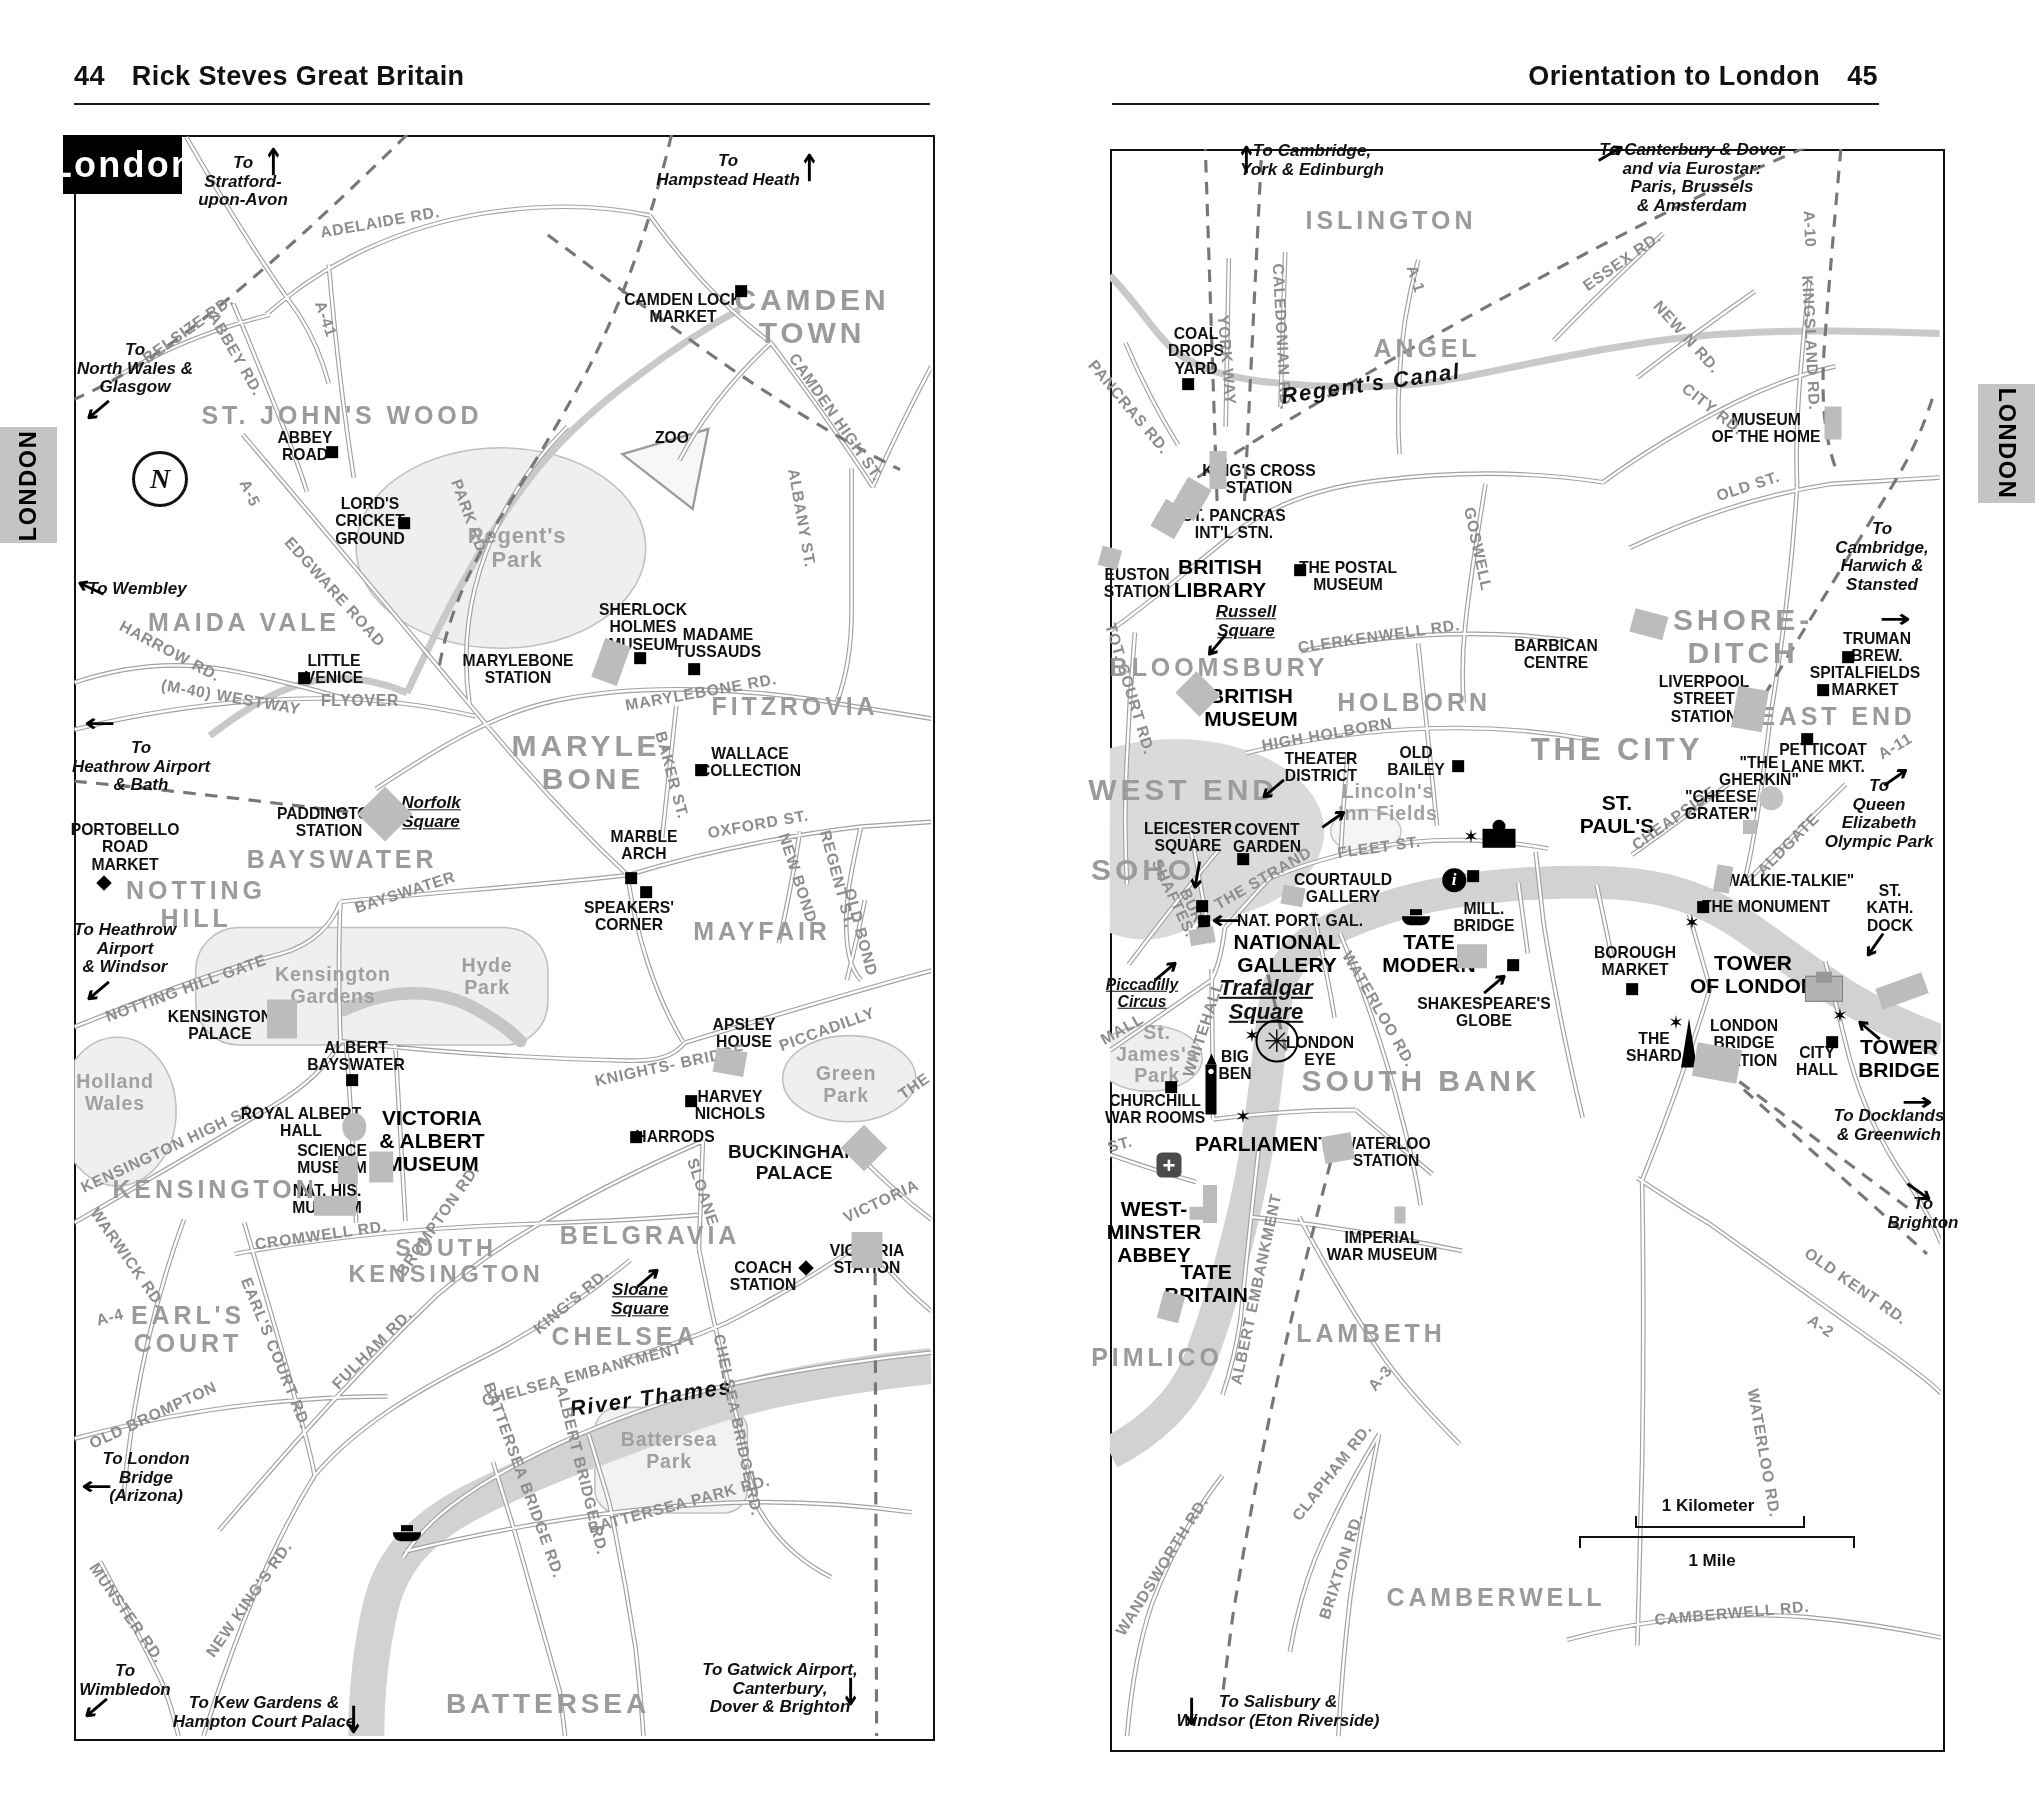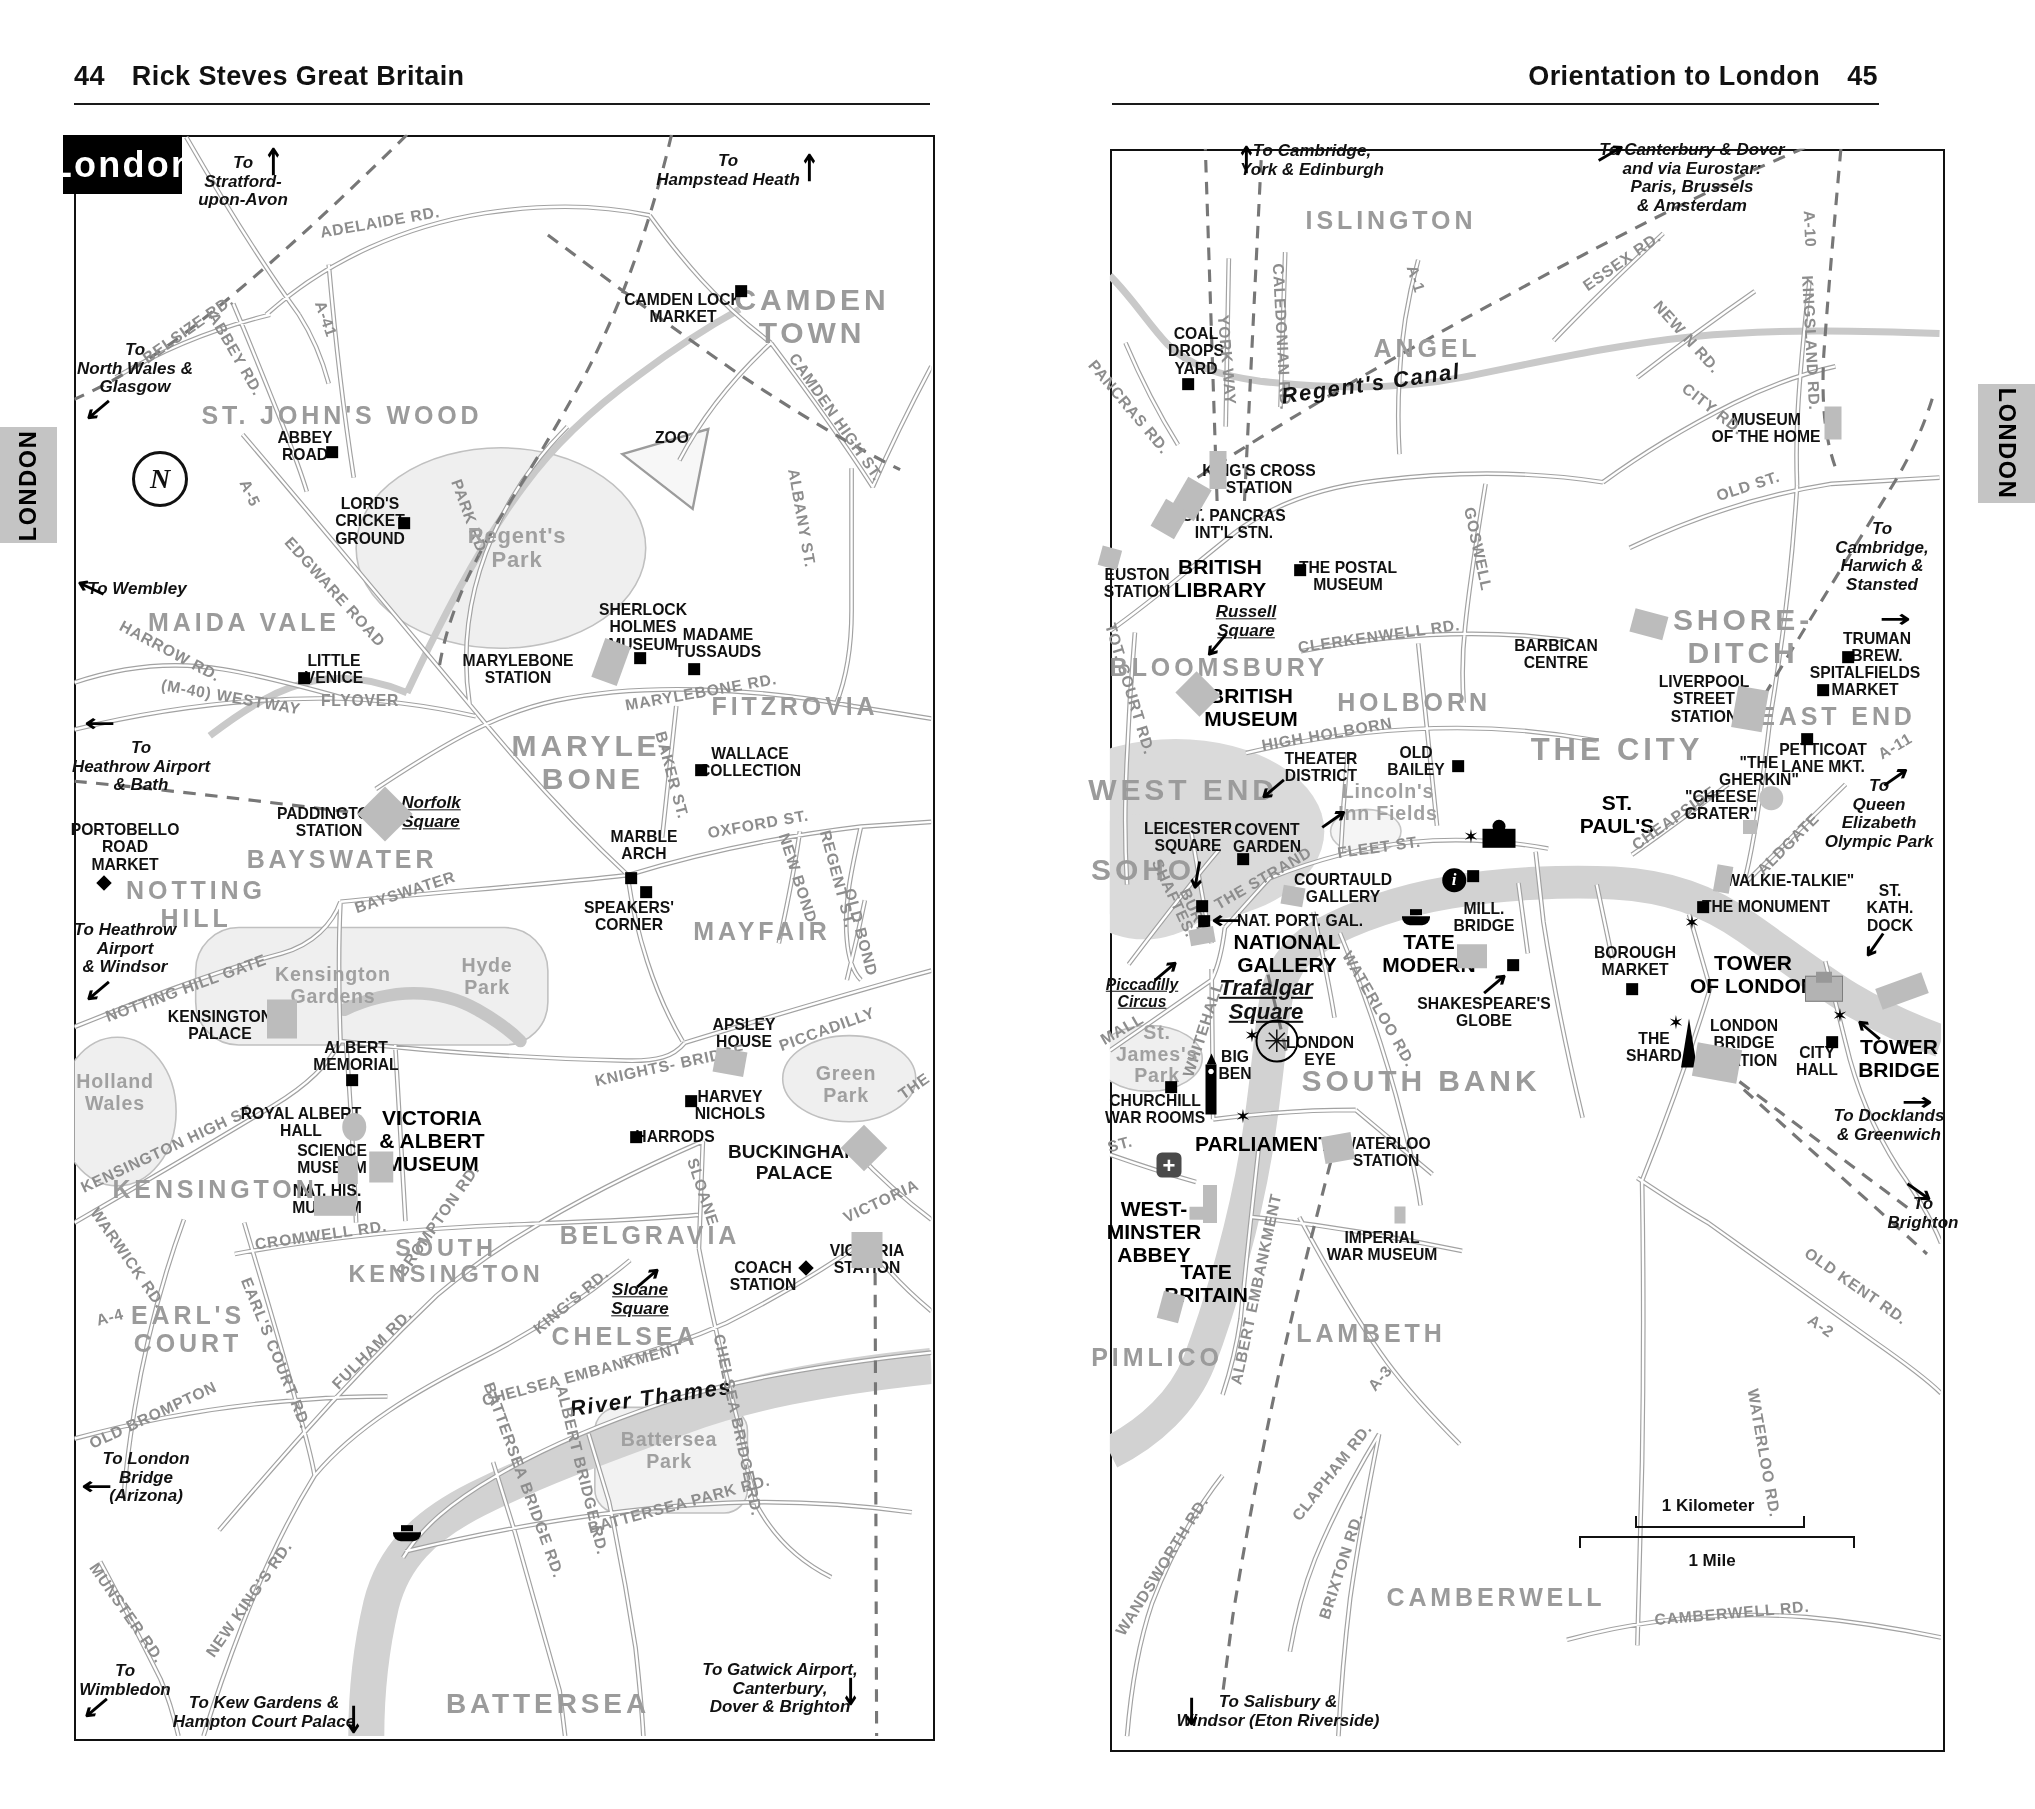--- a/index.html
+++ b/index.html
@@ -201,21 +201,21 @@
 Airport
 &amp; Windsor</div>
     <div class="lbl lbl-road" style="left: 186px; top: 988px; --r: -20deg;">NOTTING HILL GATE</div>
     <div class="lbl lbl-park" style="left: 333px; top: 986px; --r: 0deg;">Kensington
 Gardens</div>
     <div class="lbl lbl-park" style="left: 487px; top: 977px; --r: 0deg;">Hyde
 Park</div>
     <div class="lbl lbl-poi" style="left: 220px; top: 1025px; --r: 0deg;">KENSINGTON
 PALACE</div>
     <div class="lbl lbl-poi" style="left: 356px; top: 1056px; --r: 0deg;">ALBERT
-MEMORIAL</div>
+BAYSWATER</div>
     <div class="lbl lbl-road" style="left: 827px; top: 1029px; --r: -20deg;">PICCADILLY</div>
     <div class="lbl lbl-poi" style="left: 744px; top: 1033px; --r: 0deg;">APSLEY
 HOUSE</div>
     <div class="lbl lbl-park" style="left: 846px; top: 1085px; --r: 0deg;">Green
 Park</div>
     <div class="lbl lbl-road" style="left: 914px; top: 1086px; --r: -35deg;">THE</div>
     <div class="lbl lbl-road" style="left: 670px; top: 1065px; --r: -12deg;">KNIGHTS-
 BRIDGE</div>
     <div class="lbl lbl-poi" style="left: 730px; top: 1105px; --r: 0deg;">HARVEY
 NICHOLS</div>

